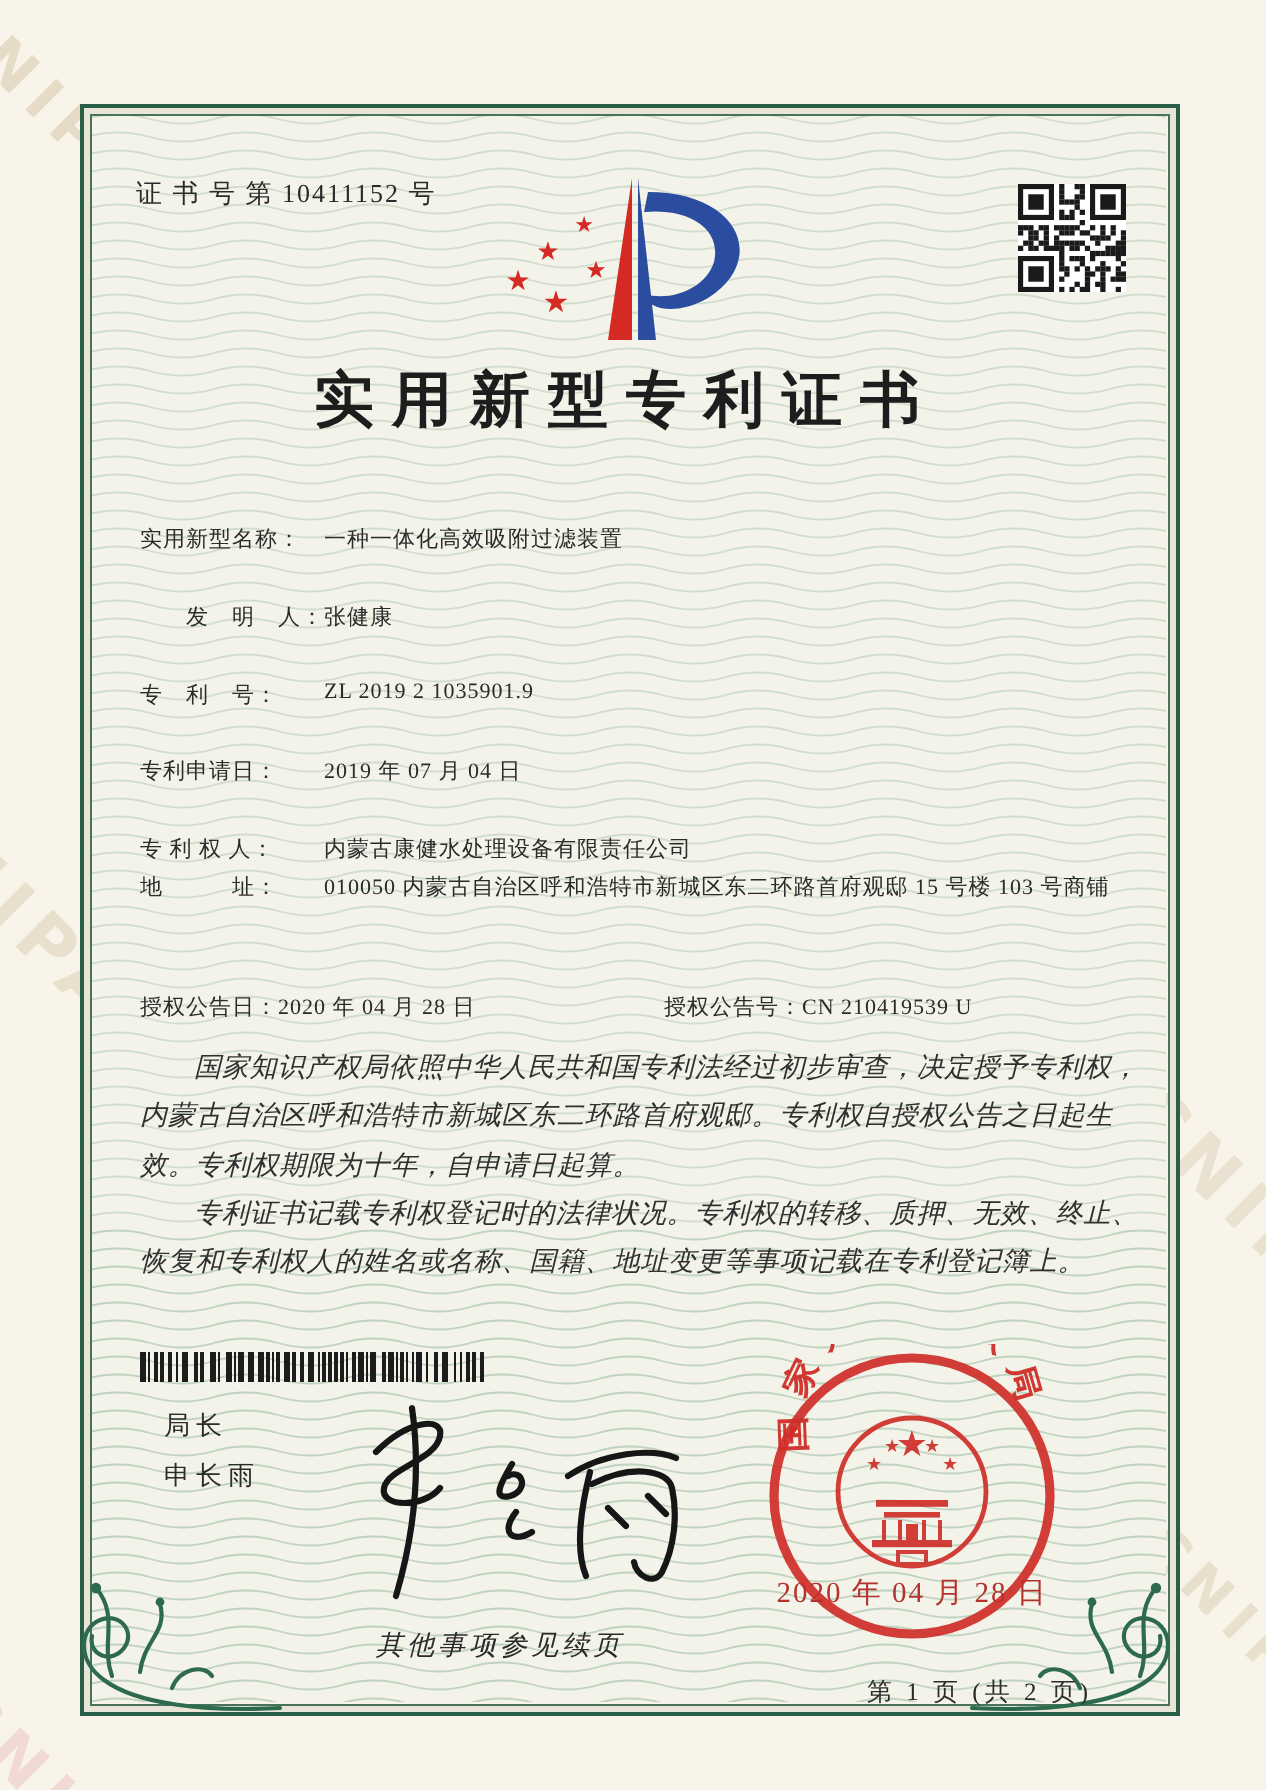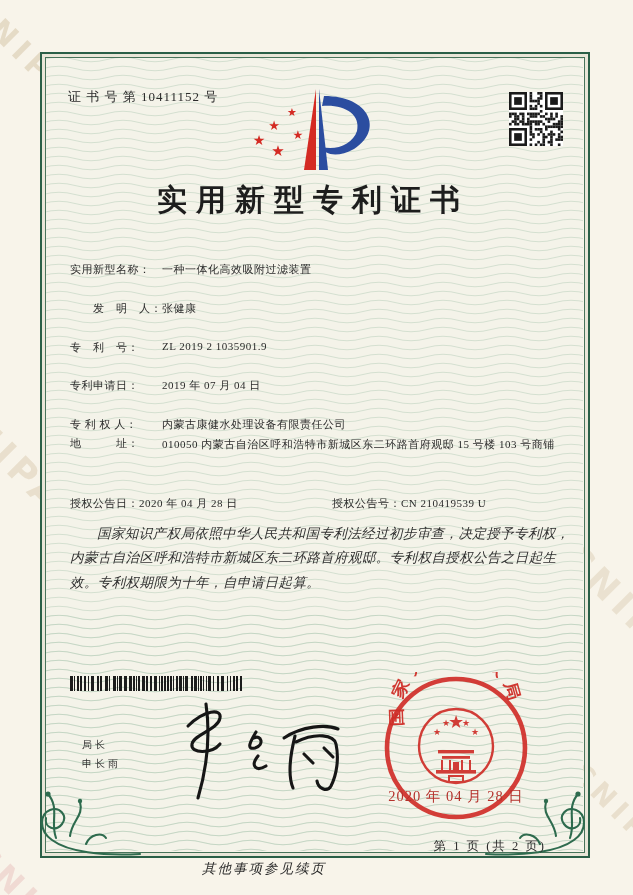--- a/index.html
+++ b/index.html
@@ -21,26 +21,26 @@
   
   .row{position:absolute;left:70px;font-size:11px;letter-spacing:.5px;}
   .row .lab{display:inline-block;min-width:92px;white-space:pre;vertical-align:top;}
   .row .val{display:inline-block;vertical-align:top;}
   .val.addr{width:420px;line-height:1.55;}
   
   .bodytext{position:absolute;left:70px;top:522px;width:505px;font-size:13.5px;
             line-height:1.8;font-style:italic;letter-spacing:.4px;color:#303030;}
   .bodytext p{margin:0;text-indent:2em;}
   
-  .signer{position:absolute;left:82px;top:735px;font-size:10px;letter-spacing:3px;line-height:1.9;}
+  .signer{position:absolute;left:82px;top:701px;font-size:13px;letter-spacing:3px;line-height:1.9;}
   
   .pageind{position:absolute;left:40px;top:838px;width:506px;text-align:right;
            font-size:12.5px;letter-spacing:2px;}
-  .footnote{position:absolute;left:0px;top:860px;width:500px;text-align:center;
-            font-size:13.5px;font-style:italic;letter-spacing:2px;margin-left:14px;}
+  .footnote{position:absolute;left:0px;top:814px;width:500px;text-align:center;
+            font-size:13.5px;font-style:italic;letter-spacing:2px;}
   .barcode{position:absolute;left:70px;top:676px;width:178px;height:15px;display:flex;align-items:stretch;}
   .barcode i{display:block;background:#1c1c1c;height:100%;}
   svg{display:block;}
 </style>
 </head>
 <body>
 
 <div class="wm" style="left:-12px;top:-8px;font-size:30px;opacity:.55;">CNIPA</div>
 <div class="wm" style="left:196px;top:96px;font-size:22px;opacity:.30;">CNIPA</div>
 <div class="wm" style="left:386px;top:242px;font-size:40px;opacity:.45;">CNIPA</div>
@@ -265,20 +265,21 @@
 </div>
 <div class="row" style="top:496px;">
   <span>授权公告日：</span><span>2020 年 04 月 28 日</span>
 </div>
 <div class="row" style="top:496px;left:332px;">
   <span>授权公告号：</span><span>CN 210419539 U</span>
 </div>
 
 <div class="bodytext">
   <p>国家知识产权局依照中华人民共和国专利法经过初步审查，决定授予专利权，内蒙古自治区呼和浩特市新城区东二环路首府观邸。专利权自授权公告之日起生效。专利权期限为十年，自申请日起算。</p>
+  <p>专利证书记载专利权登记时的法律状况。专利权的转移、质押、无效、终止、恢复和专利权人的姓名或名称、国籍、地址变更等事项记载在专利登记簿上。</p>
 </div>
 
 <div class="barcode" id="barcode">
     <i style="width: 3px; margin-right: 1px;"></i>
     <i style="width: 1px; margin-right: 2px;"></i>
     <i style="width: 2px; margin-right: 1px;"></i>
     <i style="width: 2px; margin-right: 2px;"></i>
     <i style="width: 2px; margin-right: 2px;"></i>
     <i style="width: 1px; margin-right: 2px;"></i>
     <i style="width: 3px; margin-right: 3px;"></i>

